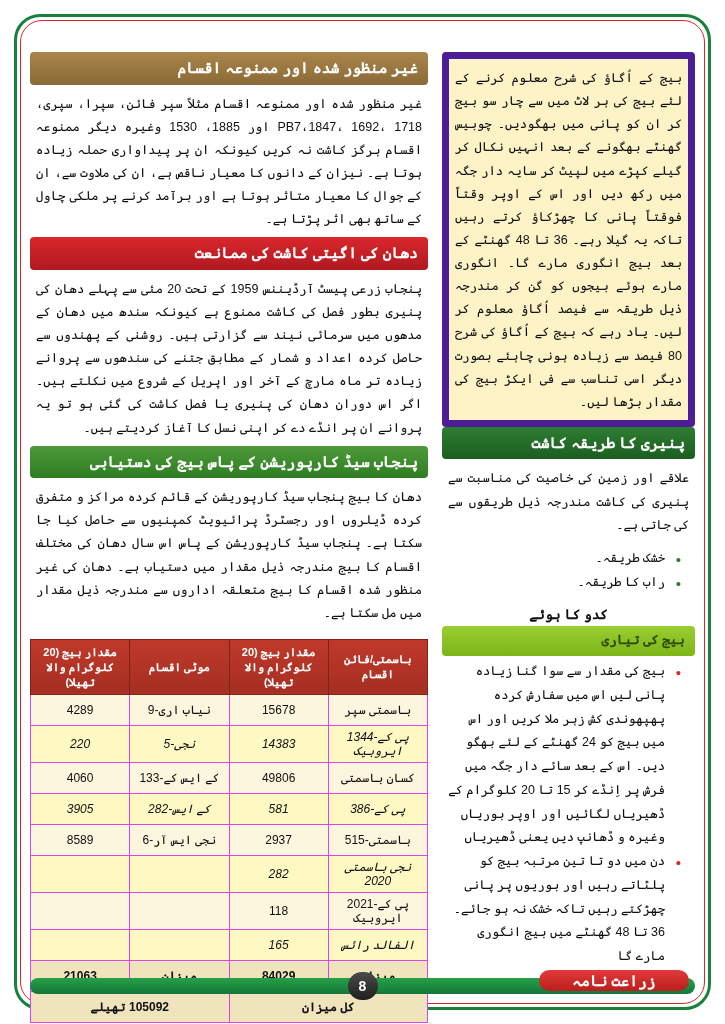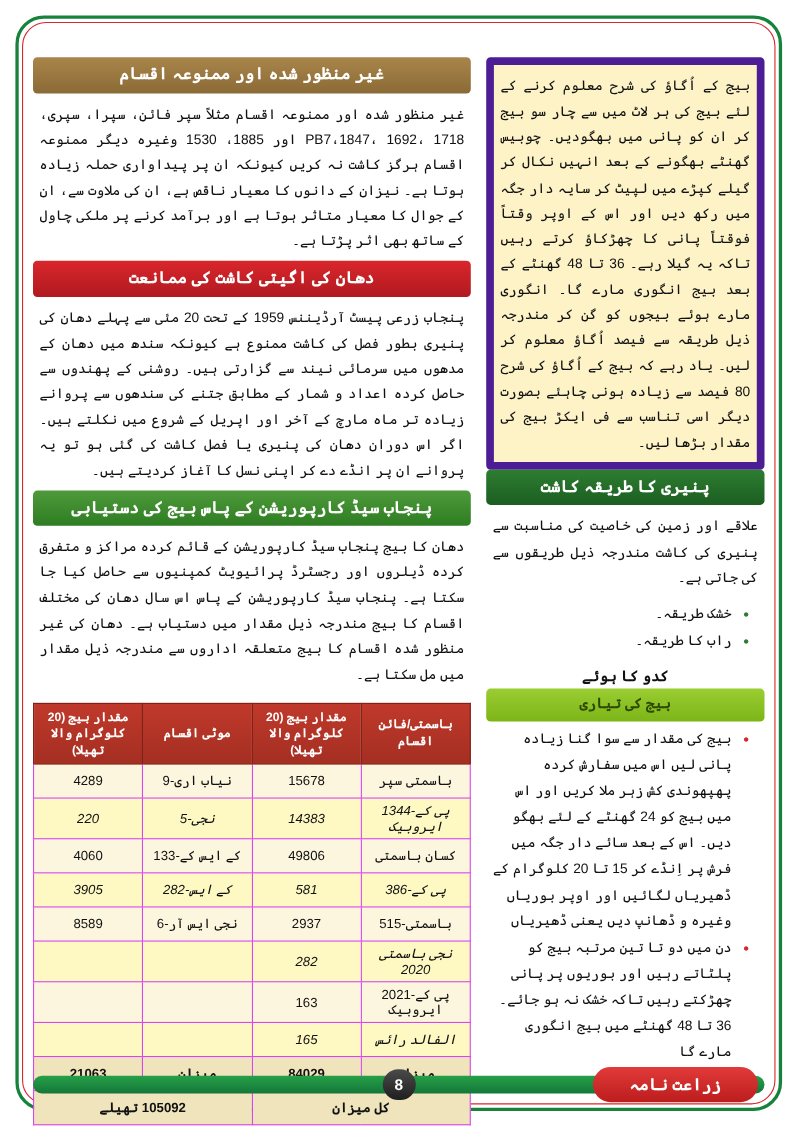--- a/index.html
+++ b/index.html
@@ -36,21 +36,21 @@
   .col{
     display:flex;flex-direction:column;
     box-sizing:border-box;
   }
   .col-right{width:398px;}
   .col-left{width:253px;}
 
   
   .hd{
     color:#ffffff;
-    text-align:center;
+    text-align:right;
     font-size:15px;
     font-weight:bold;
     padding:6px 10px 7px 10px;
     border-radius:4px;
     letter-spacing:.2px;
     line-height:1.3;
     box-sizing:border-box;
   }
   .hd-brown{background:linear-gradient(180deg,#a9854a 0%, #8a6a36 100%);}
   .hd-red{background:linear-gradient(180deg,#d9262c 0%, #b01a20 100%);}
@@ -119,21 +119,21 @@
   
   .footer{
     position:absolute;left:30px;right:30px;bottom:20px;height:34px;
   }
   .footer-bar{
     position:absolute;left:0;right:0;top:8px;height:16px;
     background:linear-gradient(180deg,#26a047 0%, #14773a 100%);
     border-radius:8px;
   }
   .footer-badge{
-    position:absolute;right:6px;top:0;height:32px;min-width:150px;
+    position:absolute;right:6px;top:0;height:21px;min-width:150px;
     background:linear-gradient(180deg,#e23a3a 0%, #bc1d1d 100%);
     border-radius:16px;color:#fff;font-weight:bold;font-size:15px;
     display:flex;align-items:center;justify-content:center;padding:0 16px;
     box-sizing:border-box;
   }
   .footer-page{
     position:absolute;left:50%;transform:translateX(-50%);top:2px;
     width:30px;height:28px;border-radius:14px;
     background:linear-gradient(180deg,#4a4a4a 0%, #1f1f1f 100%);
     color:#fff;font-size:14px;font-weight:bold;
@@ -203,21 +203,21 @@
             <td>8589</td>
           </tr>
           <tr class="alt">
             <td class="name">نجی باسمتی 2020</td>
             <td>282</td>
             <td class="name"></td>
             <td></td>
           </tr>
           <tr>
             <td class="name">پی کے-2021 ایروبیک</td>
-            <td>163</td>
+            <td>118</td>
             <td class="name"></td>
             <td></td>
           </tr>
           <tr class="alt">
             <td class="name">الفالد رائس</td>
             <td>165</td>
             <td class="name"></td>
             <td></td>
           </tr>
           <tr class="total">

